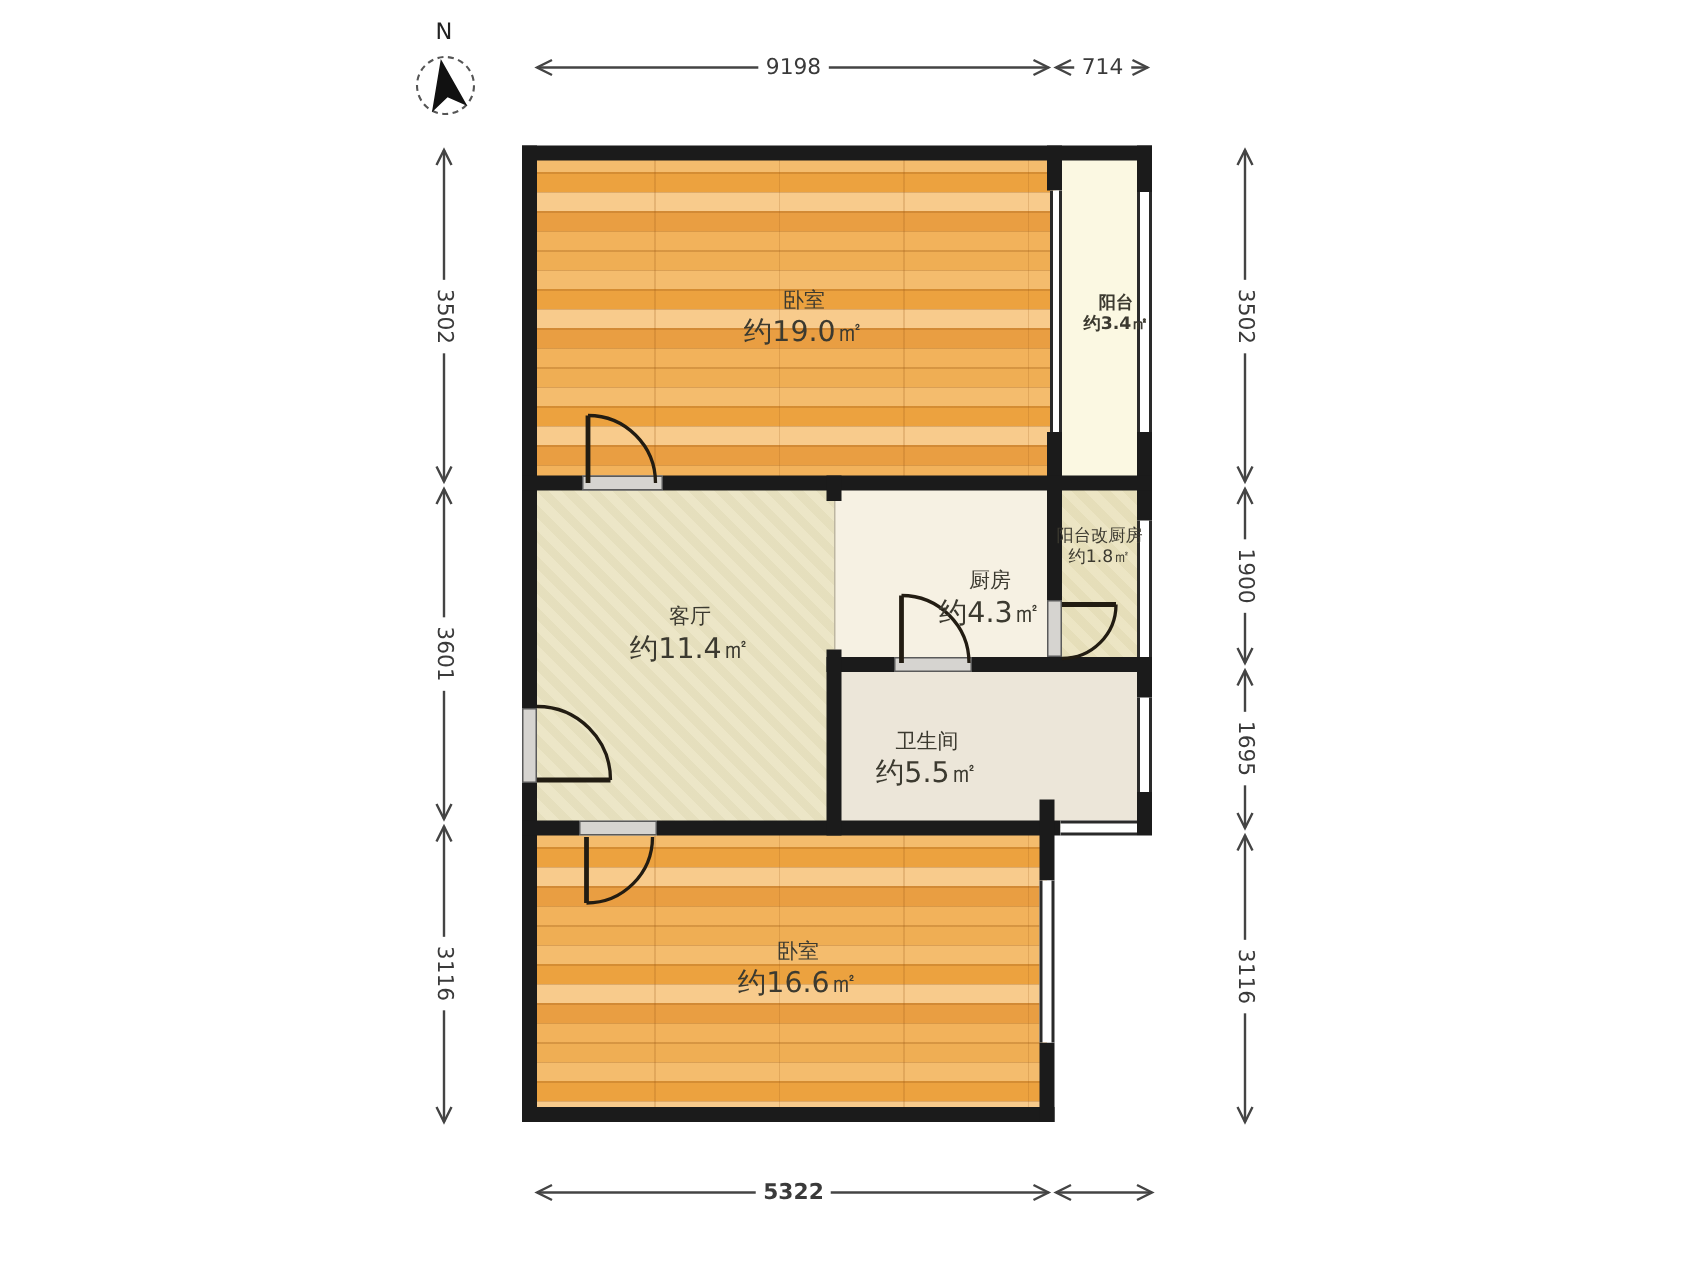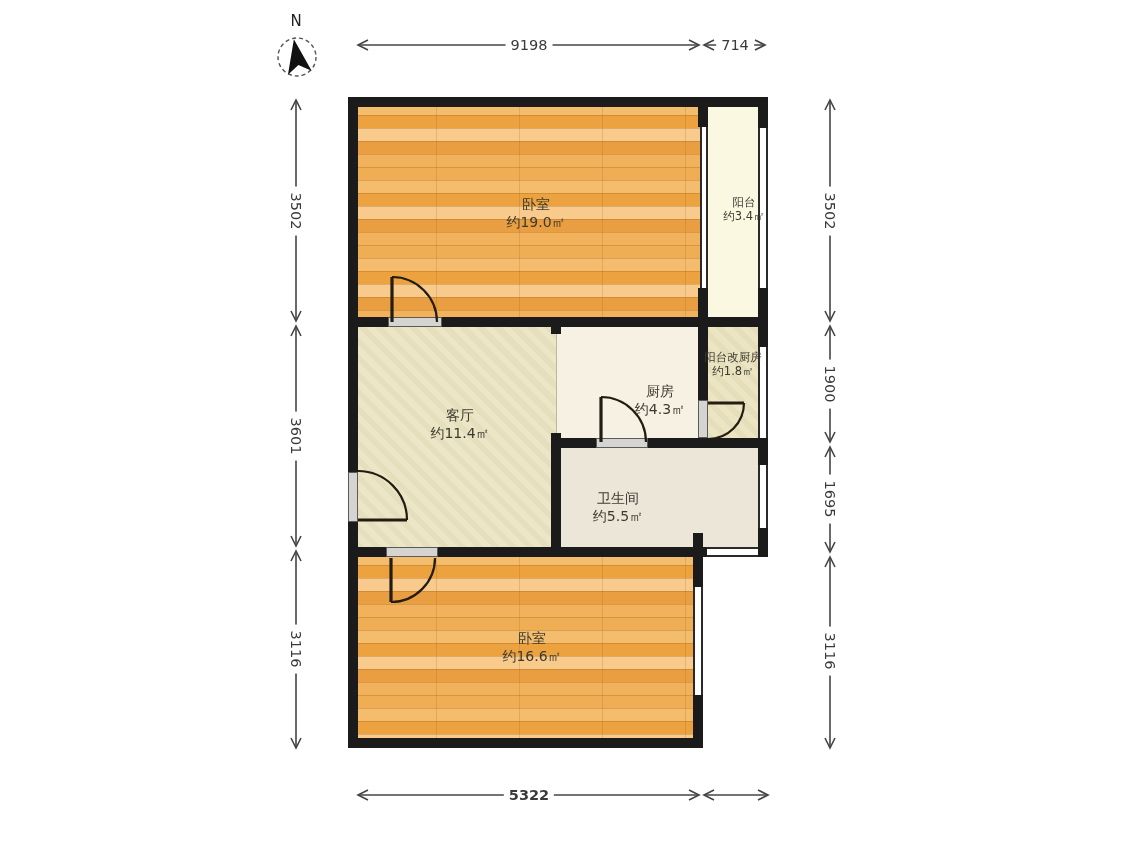--- a/index.html
+++ b/index.html
@@ -22,21 +22,21 @@
   
   .wall{position:absolute;background:#1b1b1b;}
   .win-v{position:absolute;background:#ffffff;border-left:2px solid #2a2a2a;border-right:2px solid #2a2a2a;box-sizing:border-box;}
   .win-h{position:absolute;background:#ffffff;border-top:2px solid #2a2a2a;border-bottom:2px solid #2a2a2a;box-sizing:border-box;}
   .thr{position:absolute;background:#d6d4d0;border:1px solid #5a5a5a;box-sizing:border-box;}
   .divider{position:absolute;background:rgba(120,110,80,.45);}
   
   .room-label{position:absolute;transform:translate(-50%,-50%);text-align:center;color:#3c3a30;
               line-height:1.25;white-space:nowrap;z-index:7;}
   .room-label .rname{font-size:14px;}
-  .room-label .rarea{font-size:14px;}
+  .room-label .rarea{font-size:19px;}
   .room-label.small .rname,.room-label.small .rarea{font-size:11.5px;}
   
   .dim{position:absolute;transform:translate(-50%,-50%);background:#fff;color:#3a3a3a;
        font-size:14.5px;padding:0 5px;z-index:7;}
   .dim.vert{transform:translate(-50%,-50%) rotate(90deg);padding:0 6px;}
   .north-label{position:absolute;transform:translate(-50%,-50%);color:#222;font-size:15px;z-index:7;}
   svg.overlay{position:absolute;left:0;top:0;z-index:6;pointer-events:none;}
 </style>
 </head>
 <body>
@@ -152,21 +152,21 @@
       <path d="M297,39 L309,73 L297,65 L285,73 Z" fill="#111" transform="rotate(-10 297 57)"></path>
     </g>
   </svg>
 
   <div class="north-label" style="left:296px;top:21px;">N</div>
 
   <div class="room-label" style="left:536px;top:213px;">
     <div class="rname">卧室</div>
     <div class="rarea">约19.0㎡</div>
   </div>
-  <div class="room-label small" style="left:744px;top:209px;">
+  <div class="room-label small" style="left:744px;top:209px;font-weight:bold;">
     <div class="rname">阳台</div>
     <div class="rarea">约3.4㎡</div>
   </div>
   <div class="room-label" style="left:460px;top:424px;">
     <div class="rname">客厅</div>
     <div class="rarea">约11.4㎡</div>
   </div>
   <div class="room-label" style="left:660px;top:400px;">
     <div class="rname">厨房</div>
     <div class="rarea">约4.3㎡</div>

